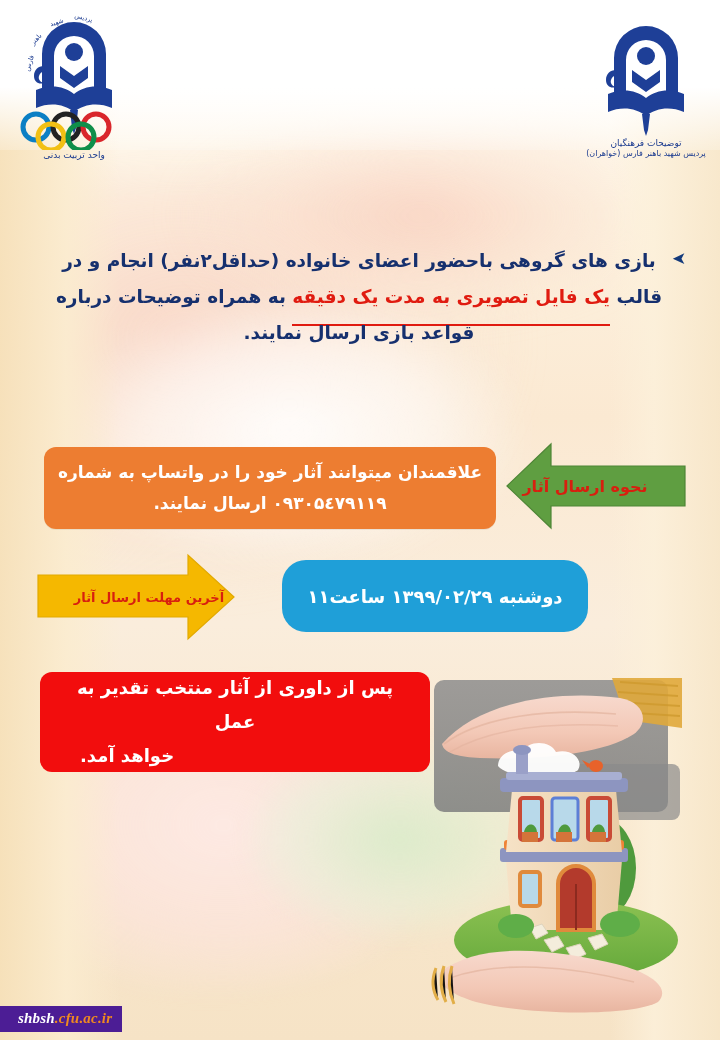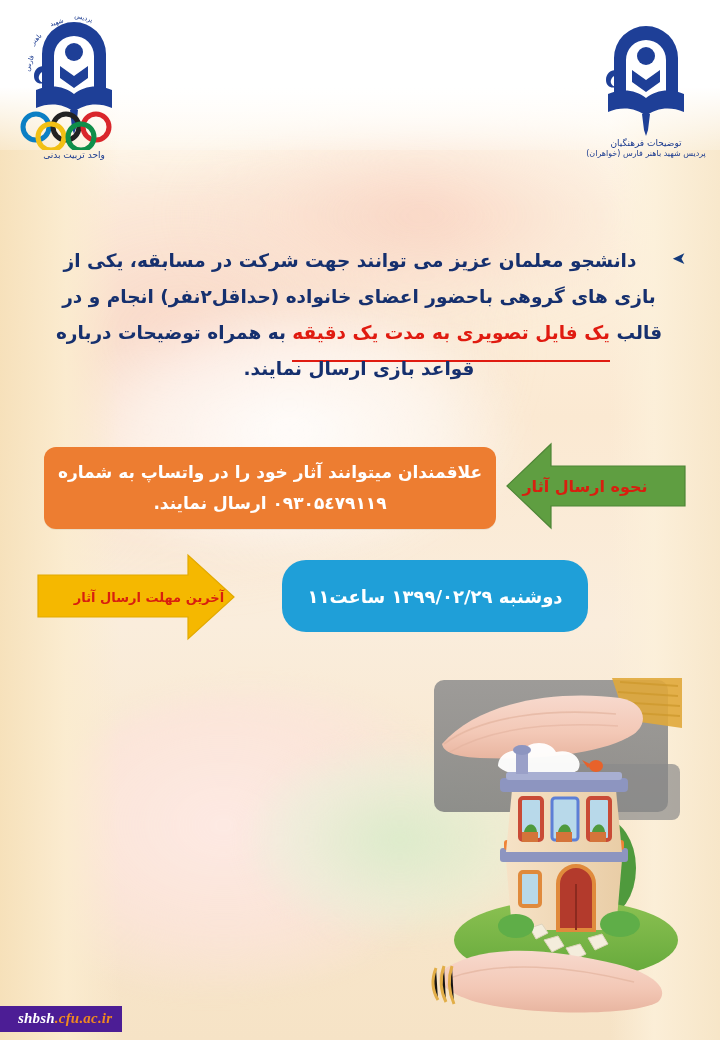--- a/index.html
+++ b/index.html
@@ -244,21 +244,20 @@
     </svg>
     <div class="logo-caption">توضیحات فرهنگیان</div>
     <div class="logo-caption small">پردیس شهید باهنر فارس (خواهران)</div>
   </div>
 
 
   <div class="body-block">
     <div class="bullet-row">
       <div class="bullet-icon">➤</div>
       <div class="para">
-        <span class="ln ln1">دانشجو معلمان عزیز می توانند جهت شرکت در مسابقه،  یکی از</span>
         <span class="ln ln2">بازی های گروهی باحضور اعضای خانواده (حداقل۲نفر)  انجام و در</span>
         <span class="ln ln3"><span>قالب </span><span class="hl-red">یک فایل تصویری به مدت یک دقیقه</span><span> به همراه توضیحات درباره</span></span>
         <span class="ln ln4">قواعد بازی ارسال نمایند.</span>
       </div>
     </div>
   </div>
 
   <div class="orange-box">
     <div class="txt">
       <span class="ln">علاقمندان میتوانند  آثار خود را در واتساپ به شماره</span>
@@ -277,20 +276,26 @@
     <svg width="200" height="88" viewBox="0 0 200 88">
       <polygon points="198,44 152,2 152,22 2,22 2,64 152,64 152,86" fill="#f5b800" stroke="#e2a900" stroke-width="1.2"></polygon>
     </svg>
     <div class="lbl">آخرین مهلت ارسال آثار</div>
   </div>
 
   <div class="blue-box">
     <div class="txt">دوشنبه ۱۳۹۹/۰۲/۲۹ ساعت۱۱</div>
   </div>
 
+  <div class="red-box">
+    <div class="txt">
+      <span class="ln">پس از داوری از آثار منتخب تقدیر به عمل</span>
+      <span class="ln ln2">خواهد آمد.</span>
+    </div>
+  </div>
 
   <div class="illus">
     <svg width="290" height="345" viewBox="0 0 290 345">
       <defs>
         <linearGradient id="skin" x1="0" y1="0" x2="0" y2="1">
           <stop offset="0%" stop-color="#f7d9cd"></stop>
           <stop offset="60%" stop-color="#f3c8b6"></stop>
           <stop offset="100%" stop-color="#e8b5a0"></stop>
         </linearGradient>
         <linearGradient id="graybg" x1="0" y1="0" x2="0" y2="1">

